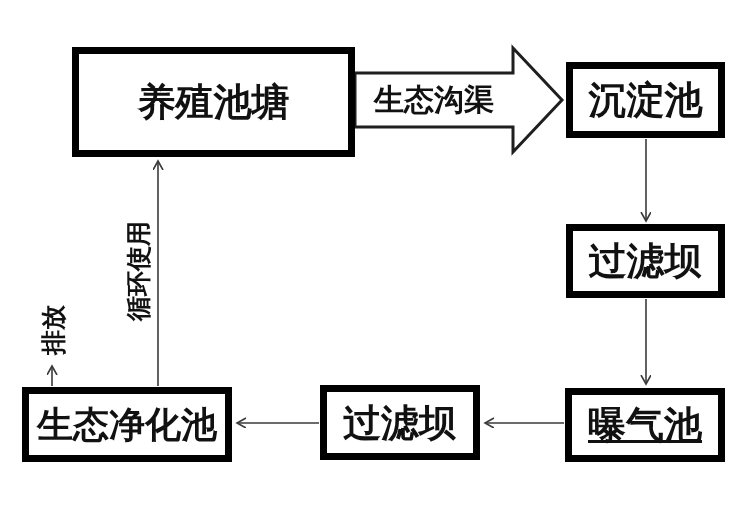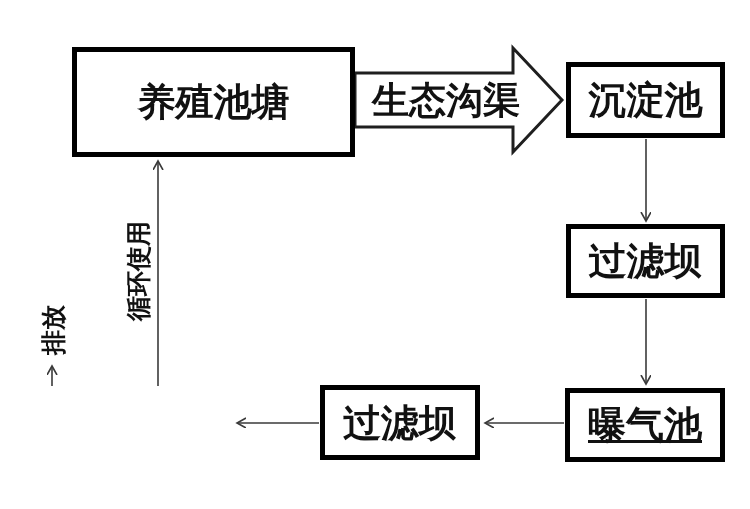--- a/index.html
+++ b/index.html
@@ -12,21 +12,21 @@
     width: 750px;
     height: 509px;
     background: #ffffff;
     font-family: "Liberation Sans", "DejaVu Sans", sans-serif;
     overflow: hidden;
   }
   .node {
     position: absolute;
     box-sizing: border-box;
     background: #ffffff;
-    border: 5px solid #000000;
+    border: 7px solid #000000;
     display: flex;
     align-items: center;
     justify-content: center;
     color: #111111;
     font-weight: 600;
     z-index: 2;
   }
   .node .node-label {
     white-space: nowrap;
     line-height: 1;
@@ -47,23 +47,22 @@
   .edge-label {
     position: absolute;
     color: #111111;
     font-weight: 600;
     white-space: nowrap;
     line-height: 1;
     z-index: 3;
   }
   #label-channel {
     left: 434px; top: 100px;
-    font-size: 37px;
+    font-size: 30px;
     transform: translate(-50%, -50%);
-    margin-left: 12px;
   }
   #label-recycle {
     left: 138px; top: 271px;
     font-size: 25px;
     transform: translate(-50%, -50%) rotate(-90deg);
   }
   #label-discharge {
     left: 53px; top: 330px;
     font-size: 25px;
     transform: translate(-50%, -50%) rotate(-90deg);
@@ -109,20 +108,23 @@
   </div>
 
   <div class="node" id="node-aeration">
     <span class="node-label">曝气池</span>
   </div>
 
   <div class="node" id="node-filter-bottom">
     <span class="node-label">过滤坝</span>
   </div>
 
+  <div class="node" id="node-purify">
+    <span class="node-label">生态净化池</span>
+  </div>
 
   <div class="edge-label" id="label-channel">生态沟渠</div>
 
   <div class="edge-label" id="label-recycle">循环使用</div>
 
   <div class="edge-label" id="label-discharge">排放</div>
 
 </div>
 
 </body></html>

